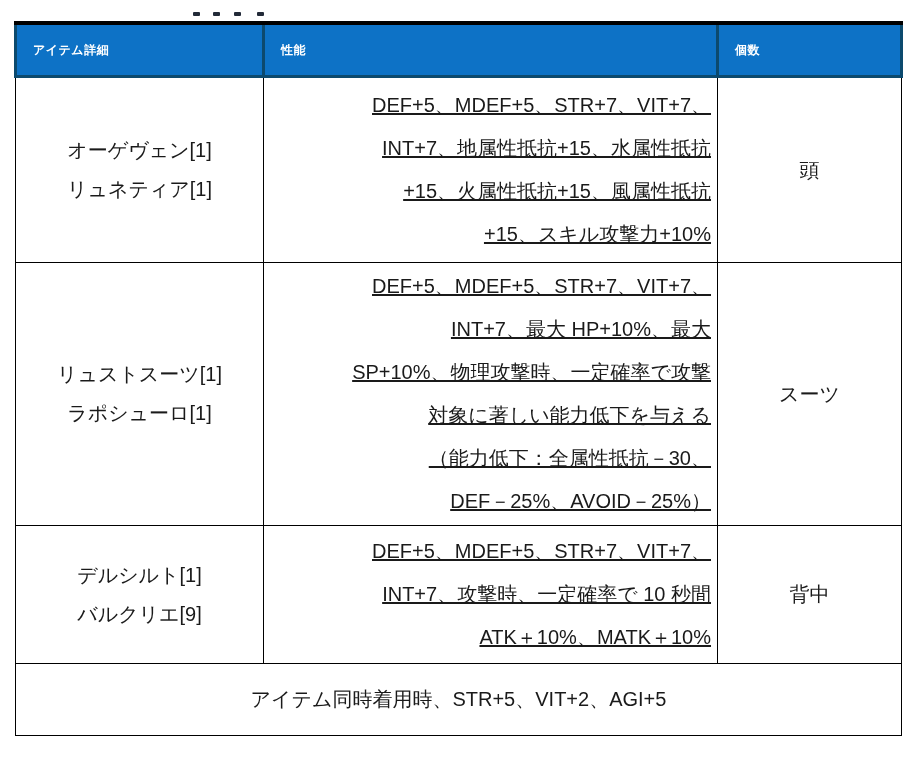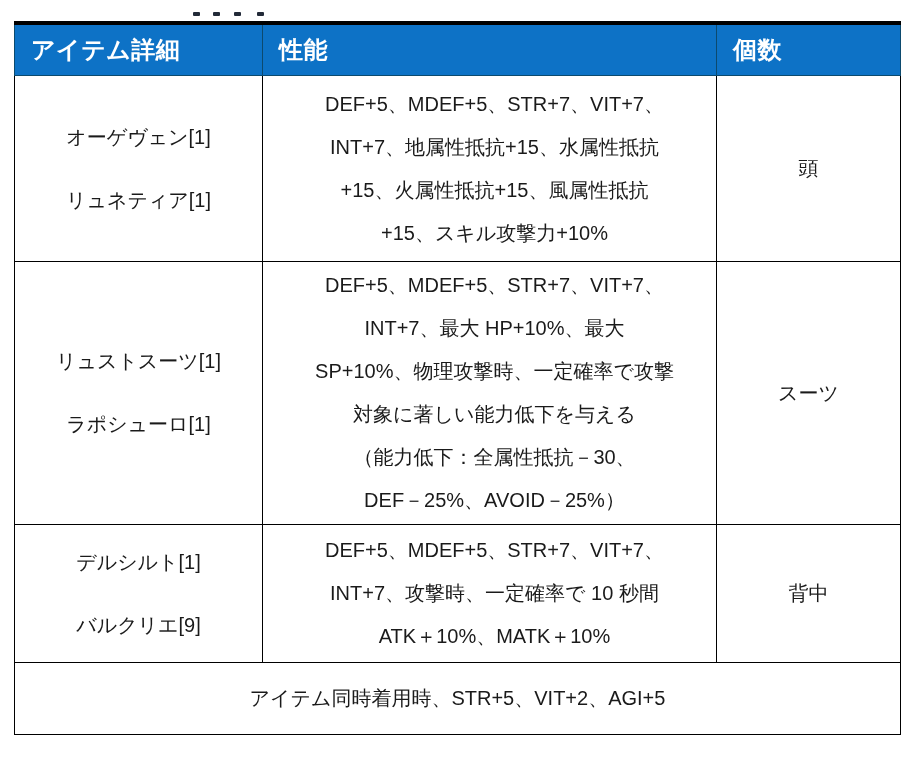--- a/index.html
+++ b/index.html
@@ -35,50 +35,51 @@
     border: 1px solid #000000;
     border-top: 4px solid #000000;
   }
   col.c-items { width: 248px; }
   col.c-perf  { width: 454px; }
   col.c-slot  { width: 184px; }
 
   th {
     background: #0d72c6;
     color: #ffffff;
-    font-size: 24px;
+    font-size: 12px;
     font-weight: bold;
     text-align: left;
     height: 50px;
     padding: 0 0 0 16px;
-    border: 1px solid #0c4a6e;
+    border: 3px solid #0c4a6e;
     letter-spacing: 0.5px;
   }
   td {
     border: 1px solid #000000;
     color: #1a1a1a;
     font-size: 20px;
     vertical-align: middle;
     overflow: hidden;
   }
   tr.row-1 { height: 186px; }
   tr.row-2 { height: 263px; }
   tr.row-3 { height: 138px; }
   tr.row-footer { height: 72px; }
 
   td.cell-items {
     text-align: center;
-    line-height: 63px;
+    line-height: 39px;
     white-space: pre-line;
   }
   td.cell-perf {
     padding: 0 6px 0 16px;
     line-height: 43px;
     white-space: pre-line;
-    text-align: center;
+    text-align: right;
+    text-decoration: underline;
   }
   td.cell-slot {
     text-align: center;
   }
   td.cell-footer {
     text-align: center;
     font-size: 20px;
   }
 </style>
 </head>

